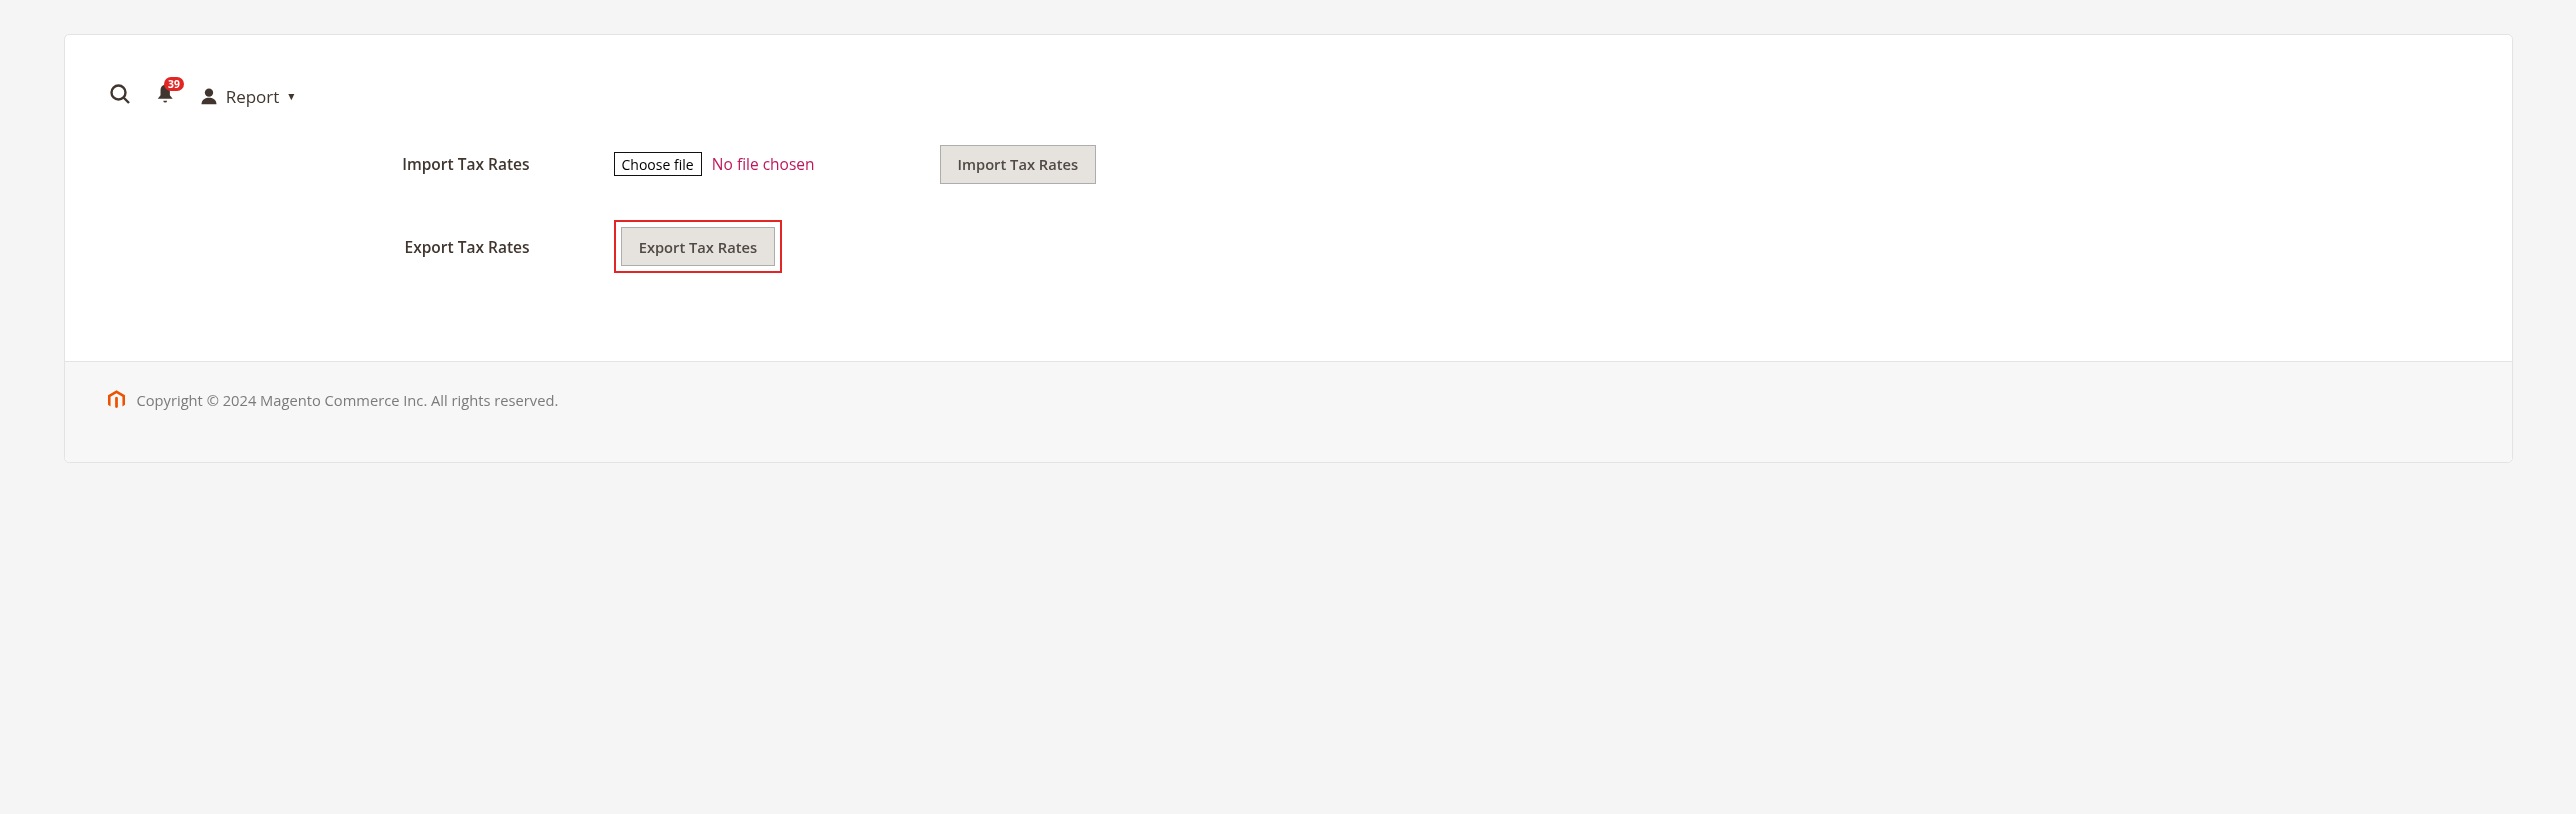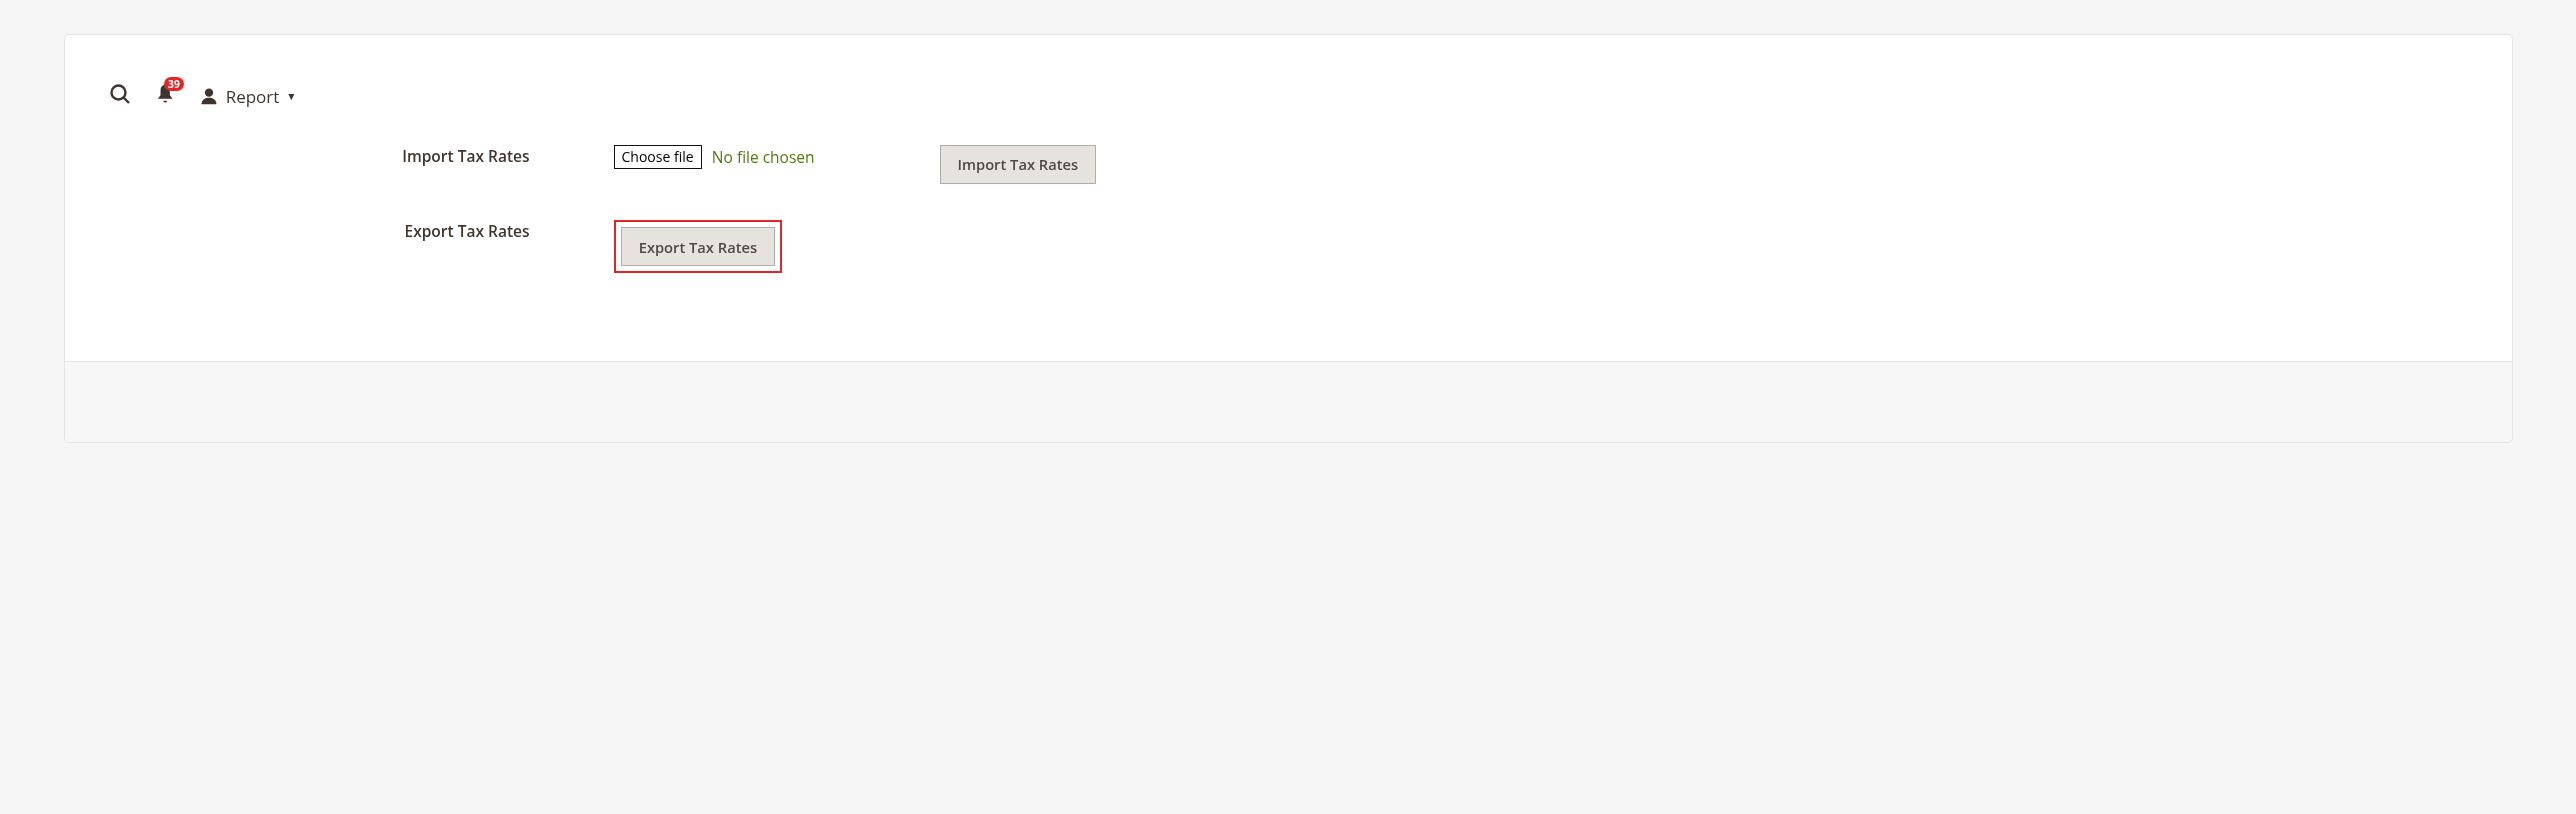--- a/index.html
+++ b/index.html
@@ -64,21 +64,21 @@
       font-size: 17px;
     }
     .admin-dropdown .caret {
       font-size: 10.3px;
     }
     .content {
       padding: 8.6px 43px 52px 43px;
     }
     .form-row {
       display: flex;
-      align-items: flex-start;
+      align-items: center;
       margin-bottom: 36px;
     }
     .form-label {
       width: 474px;
       text-align: right;
       padding-right: 52px;
       font-size: 15.5px;
       font-weight: 600;
       color: #41362f;
     }
@@ -91,21 +91,21 @@
     .choose-file-btn {
       border: 1.7px solid #111;
       background: #fff;
       padding: 1.7px 7px;
       font-size: 14px;
       cursor: pointer;
       font-family: inherit;
     }
     .file-status {
       font-size: 15.5px;
-      color: #4d7c0f;
+      color: #be185d;
     }
     .action-button {
       background: #e6e3de;
       border: 0.9px solid #adadad;
       padding: 8.6px 17px;
       font-size: 14.7px;
       font-weight: 600;
       color: #514943;
       cursor: pointer;
       font-family: inherit;
@@ -207,16 +207,23 @@
       <div class="form-control-cell">
         <span class="highlighted">
           <button class="action-button">Export Tax Rates</button>
         </span>
       </div>
     </div>
 
   </div>
 
   <div class="footer">
+    <div class="footer-left">
+      <svg class="magento-logo" viewBox="0 0 100 115" fill="#eb5202">
+        <path d="M50 0 L100 29 L100 86 L85 95 L85 38 L50 18 L15 38 L15 95 L0 86 L0 29 Z"></path>
+        <path d="M42 43 L42 100 L50 105 L58 100 L58 43 L50 38 Z"></path>
+      </svg>
+      <span>Copyright © 2024 Magento Commerce Inc. All rights reserved.</span>
+    </div>
   </div>
 
 </div>
 
 
 </body></html>

